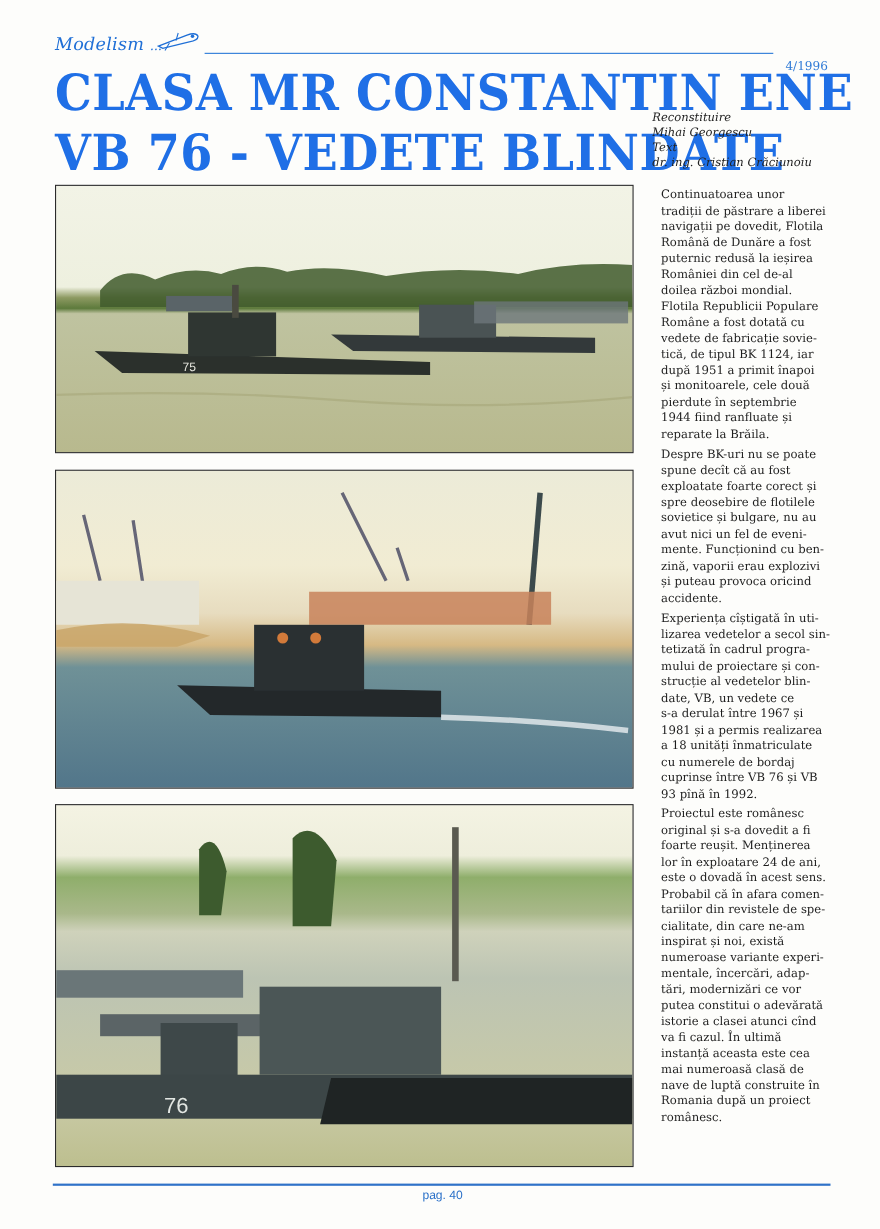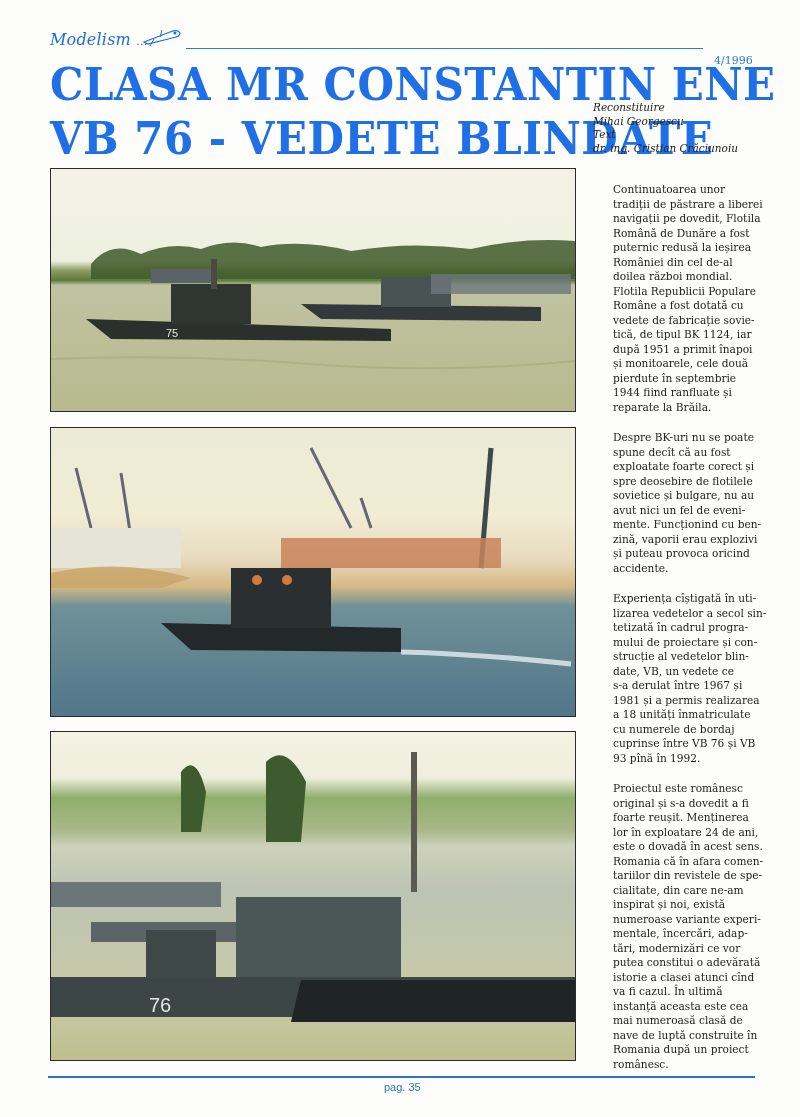--- a/index.html
+++ b/index.html
@@ -29,21 +29,21 @@
   .photo {
     position: absolute; left: 50px; width: 524px; border: 1px solid #2b2b2b; overflow: hidden;
   }
   .p1 { top: 168px; height: 242px; background: linear-gradient(#f2f3e6 0%, #eef0df 38%, #8d9a62 42%, #5d7a3c 46%, #bfc3a0 48%, #b8b98e 100%); }
   .p2 { top: 427px; height: 288px; background: linear-gradient(#ecebd8 0%, #f1ecd3 30%, #e7dcbf 45%, #d6b984 55%, #6f9197 62%, #52768a 100%); }
   .p3 { top: 731px; height: 328px; background: linear-gradient(#f4f3e3 0%, #eeeedc 14%, #8fae6b 20%, #a9b88a 30%, #cfd2bb 35%, #bcc4b3 48%, #c9caa6 82%, #bdbf8f 100%); }
   .article {
     position: absolute; left: 597px; top: 166px; width: 162px;
     font-family: "DejaVu Serif", serif; font-size: 10.6px; line-height: 14.5px; color: #1c1c1c;
   }
-  .article p { margin: 16px; }
+  .article p { margin: 4px; }
   .article .ln { display: block; white-space: nowrap; }
   .footer-rule { position: absolute; left: 48px; top: 1076px; width: 707px; height: 2px; background: #2f72c8; }
   .page-num { position: absolute; left: 384px; top: 1081px; font-family: "Liberation Sans", sans-serif; font-size: 11px; color: #2a70c8; }
 </style>
 </head>
 <body>
 
 <div class="header-brand">
   <span>Modelism</span>
   <span class="dots">...</span>
@@ -158,32 +158,32 @@
       <span class="ln">cu numerele de bordaj</span>
       <span class="ln">cuprinse între VB 76 și VB</span>
       <span class="ln">93 pînă în 1992.</span>
     </p>
     <p>
       <span class="ln">Proiectul este românesc</span>
       <span class="ln">original și s-a dovedit a fi</span>
       <span class="ln">foarte reușit. Menținerea</span>
       <span class="ln">lor în exploatare 24 de ani,</span>
       <span class="ln">este o dovadă în acest sens.</span>
-      <span class="ln">Romania că în afara comen-</span>
+      <span class="ln">Probabil că în afara comen-</span>
       <span class="ln">tariilor din revistele de spe-</span>
       <span class="ln">cialitate, din care ne-am</span>
       <span class="ln">inspirat și noi, există</span>
       <span class="ln">numeroase variante experi-</span>
       <span class="ln">mentale, încercări, adap-</span>
       <span class="ln">tări, modernizări ce vor</span>
       <span class="ln">putea constitui o adevărată</span>
       <span class="ln">istorie a clasei atunci cînd</span>
       <span class="ln">va fi cazul. În ultimă</span>
       <span class="ln">instanță aceasta este cea</span>
       <span class="ln">mai numeroasă clasă de</span>
       <span class="ln">nave de luptă construite în</span>
       <span class="ln">Romania după un proiect</span>
       <span class="ln">românesc.</span>
     </p>
   </div>
 
 <div class="footer-rule"></div>
-<div class="page-num">pag. 35</div>
+<div class="page-num">pag. 40</div>
 
 </body></html>

